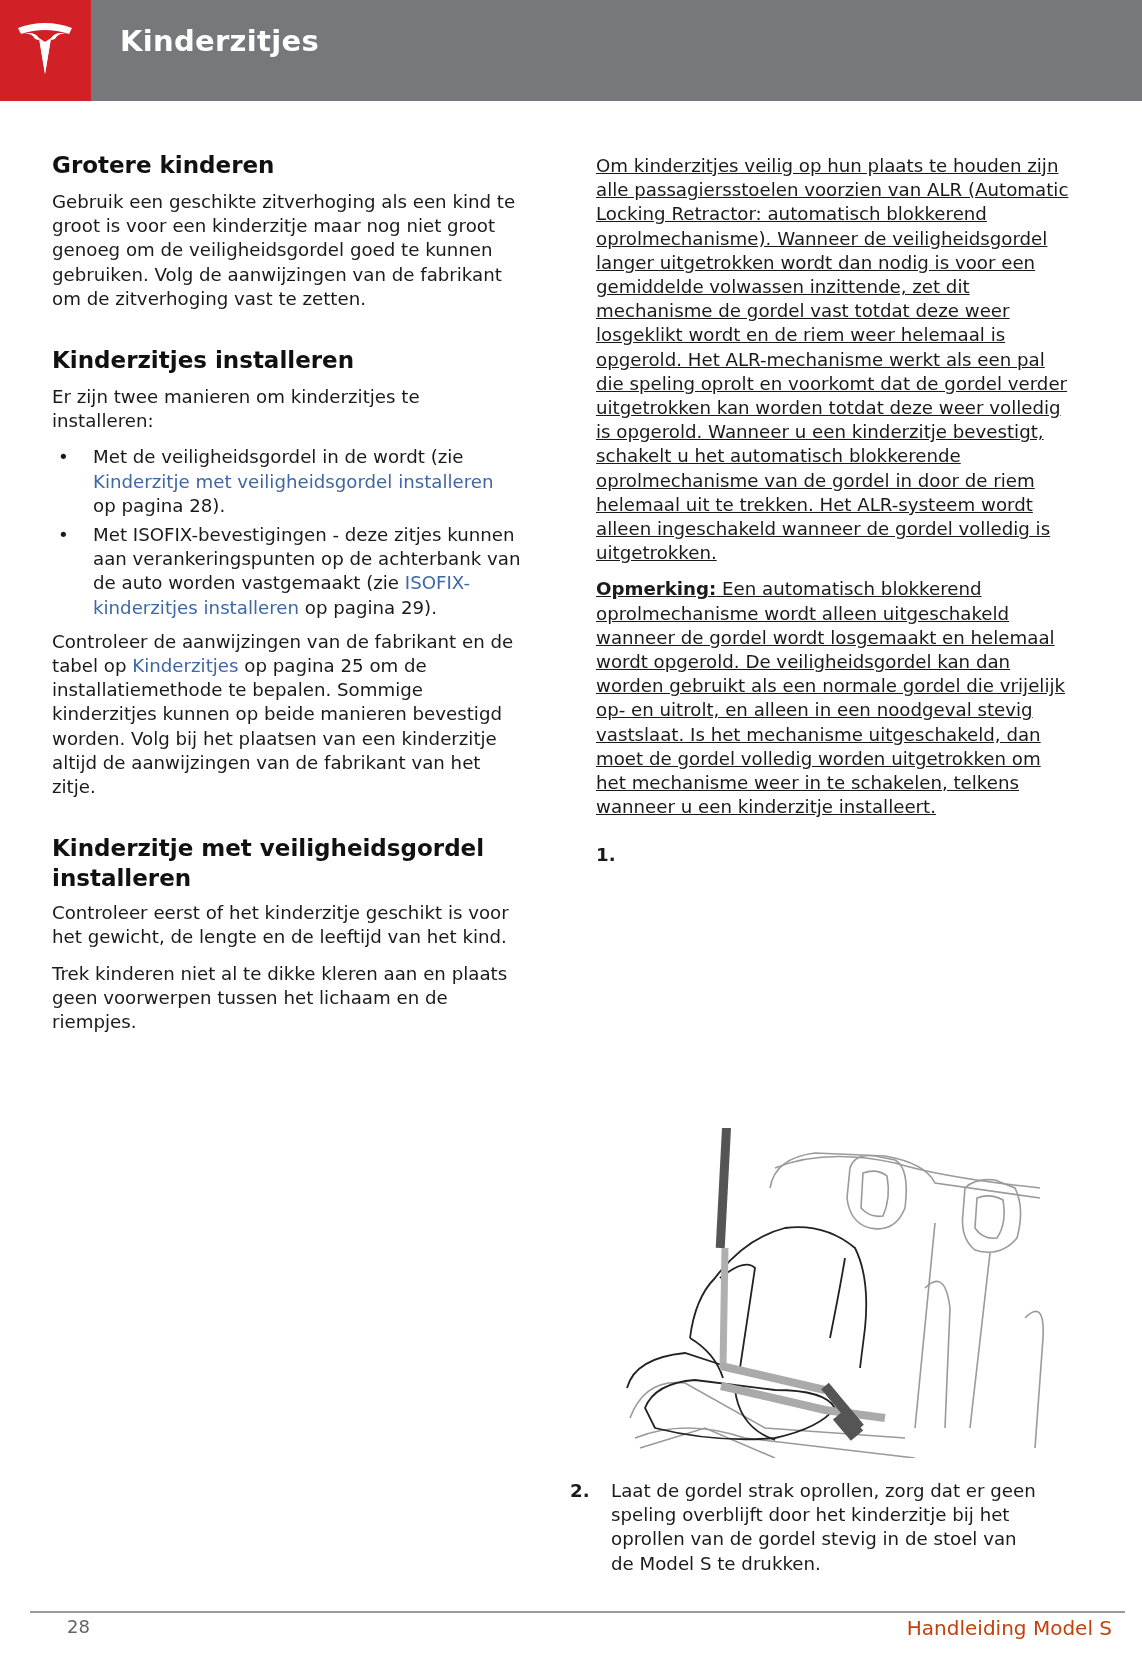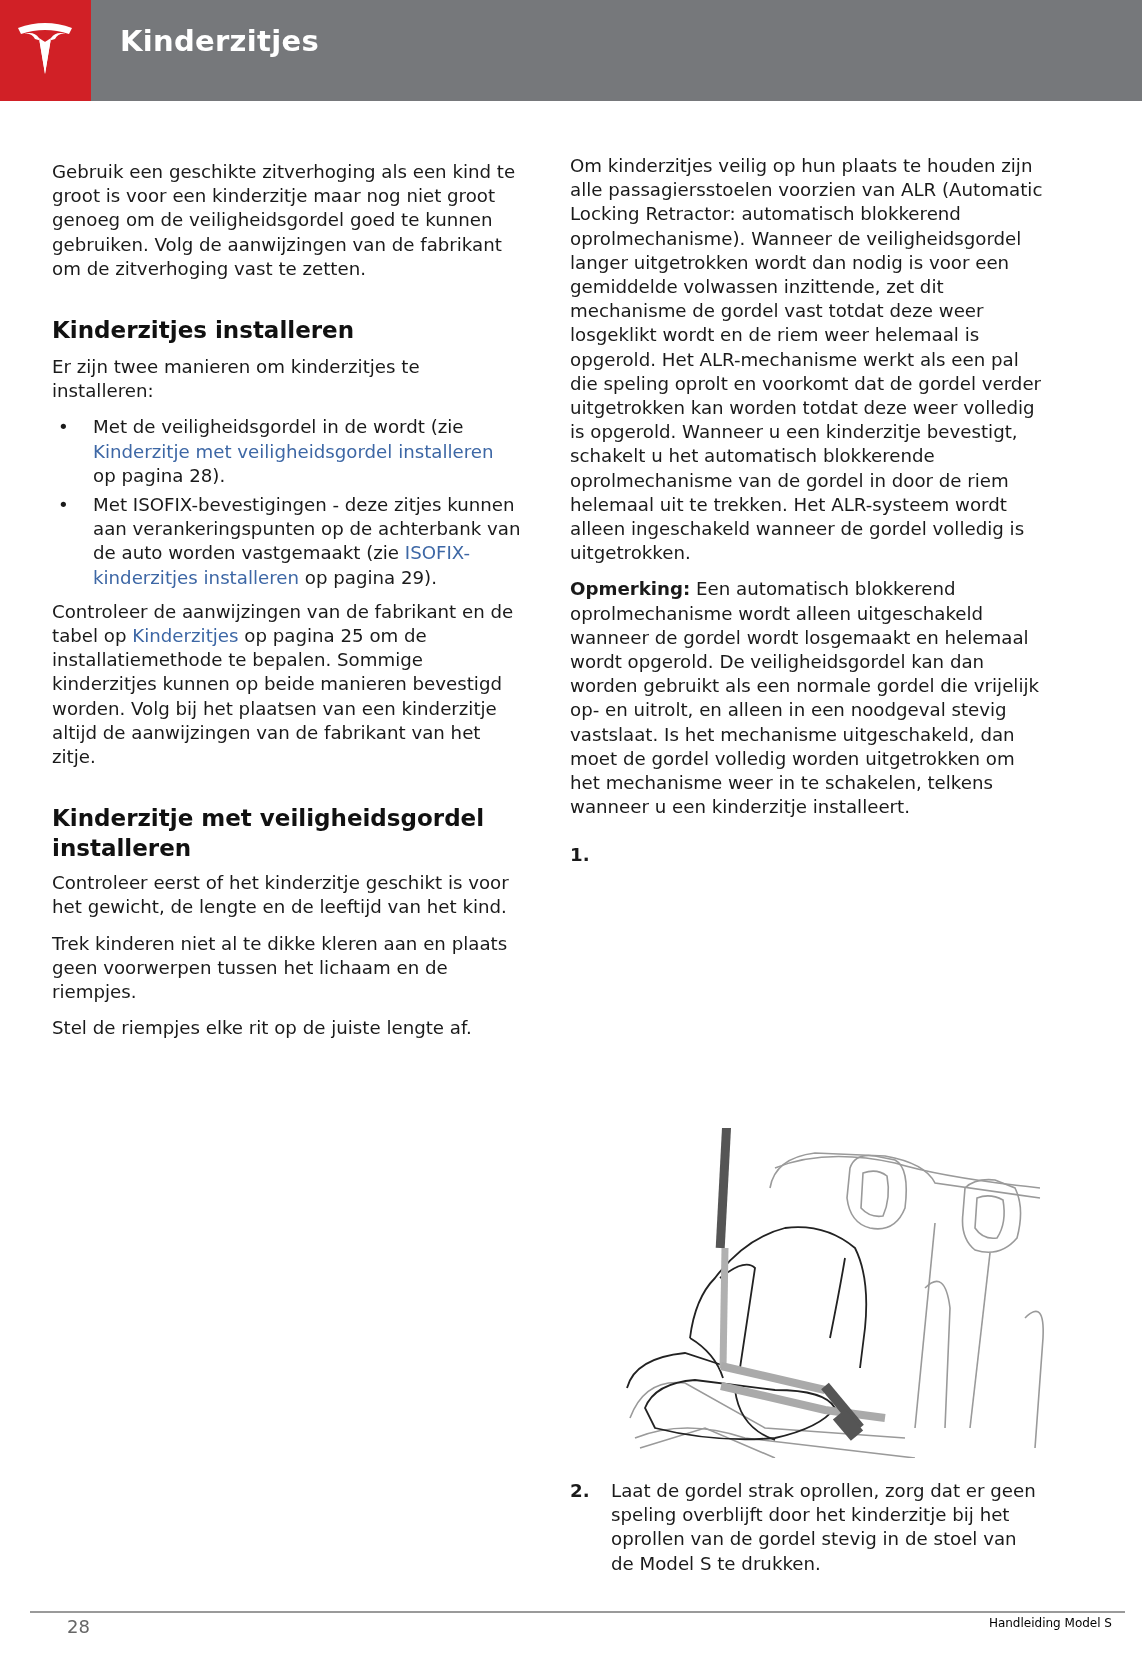--- a/index.html
+++ b/index.html
@@ -5,54 +5,55 @@
   html, body { margin: 0; padding: 0; background: #ffffff; }
   body { width: 1142px; height: 1654px; position: relative; overflow: hidden;
          font-family: "DejaVu Sans", sans-serif; color: #1a1a1a; }
   .header { position: absolute; left: 0; top: 0; width: 1142px; height: 101px; background: #76787b; }
   .logo-box { position: absolute; left: 0; top: 0; width: 91px; height: 101px; background: #d12026; }
   .logo-box svg { position: absolute; left: 14px; top: 20px; }
   .page-title { position: absolute; left: 120px; top: 24px; font-size: 29px; font-weight: bold;
                 color: #ffffff; letter-spacing: 0.3px; }
   .col { position: absolute; top: 150px; }
   .col-left { left: 52px; width: 470px; }
-  .col-right { left: 570px; width: 475px; top: 154px; }
+  .col-right { left: 596px; width: 475px; top: 154px; text-decoration: underline; }
   h2 { margin: 0; font-size: 23px; font-weight: bold; color: #111; line-height: 30px; }
   p { margin: 0; font-size: 18.2px; line-height: 24.2px; color: #1a1a1a; }
   .link { color: #3d67a5; }
   .gap-s { height: 12px; }
   .gap-h { height: 34px; }
   .bullets { margin: 0; padding: 0; list-style: none; }
   .bullets li { position: relative; padding-left: 41px; font-size: 18.2px; line-height: 24.2px; margin-bottom: 5px; }
   .bullets li .bullet { position: absolute; left: 6px; top: 0; }
   .steps { margin: 0; padding: 0; list-style: none; }
   .steps li { position: relative; padding-left: 41px; font-size: 18.2px; line-height: 24.2px; }
   .steps li .num { position: absolute; left: 0; top: 0; font-weight: bold; }
   .bold { font-weight: bold; }
   .figure { position: absolute; left: 625px; top: 1128px; width: 420px; height: 330px; }
   .step2 { position: absolute; left: 570px; top: 1479px; width: 475px; }
   .footer-line { position: absolute; left: 30px; top: 1611px; width: 1095px; height: 2px; background: #9a9a9a; }
   .footer-left { position: absolute; left: 32px; top: 1616px; font-size: 18px; color: #666; margin-left: 35px; }
-  .footer-right { position: absolute; right: 30px; top: 1616px; font-size: 12px; color: #000000; }
+  .footer-right { position: absolute; right: 30px; top: 1616px; font-size: 20px; color: #c2410c; }
 </style>
 </head>
 <body>
 
 <div class="header">
   <div class="logo-box">
     <svg width="62" height="56" viewBox="0 0 62 56">
       <path d="M4 8 Q31 -2 58 8 L55 14 Q31 6 7 14 Z" fill="#ffffff"></path>
       <path d="M10 14 Q20 11 25 18 L31 54 L37 18 Q42 11 52 14 Q44 13 41 19 L31 22 L21 19 Q18 13 10 14 Z" fill="#ffffff"></path>
       <path d="M25 18 L31 22 L37 18 L31 54 Z" fill="#ffffff"></path>
     </svg>
   </div>
   <div class="page-title">Kinderzitjes</div>
 </div>
 
 <div class="col col-left">
+  <h2>Grotere kinderen</h2>
   <div style="height:10px"></div>
   <p>Gebruik een geschikte zitverhoging als een kind te groot is voor een kinderzitje maar nog niet groot genoeg om de veiligheidsgordel goed te kunnen gebruiken. Volg de aanwijzingen van de fabrikant om de zitverhoging vast te zetten.</p>
 
   <div class="gap-h"></div>
   <h2>Kinderzitjes installeren</h2>
   <div style="height:10px"></div>
   <p>Er zijn twee manieren om kinderzitjes te installeren:</p>
   <div class="gap-s"></div>
   <ul class="bullets">
     <li>
@@ -69,21 +70,20 @@
     <span>Controleer de aanwijzingen van de fabrikant en de tabel op </span><span class="link">Kinderzitjes</span><span> op pagina 25 om de installatiemethode te bepalen. Sommige kinderzitjes kunnen op beide manieren bevestigd worden. Volg bij het plaatsen van een kinderzitje altijd de aanwijzingen van de fabrikant van het zitje.</span>
   </p>
 
   <div class="gap-h"></div>
   <h2>Kinderzitje met veiligheidsgordel installeren</h2>
   <div style="height:8px"></div>
   <p>Controleer eerst of het kinderzitje geschikt is voor het gewicht, de lengte en de leeftijd van het kind.</p>
   <div class="gap-s"></div>
   <p>Trek kinderen niet al te dikke kleren aan en plaats geen voorwerpen tussen het lichaam en de riempjes.</p>
   <div class="gap-s"></div>
-  <p>Stel de riempjes elke rit op de juiste lengte af.</p>
 </div>
 
 <div class="col col-right">
   <p>Om kinderzitjes veilig op hun plaats te houden zijn alle passagiersstoelen voorzien van ALR (Automatic Locking Retractor: automatisch blokkerend oprolmechanisme). Wanneer de veiligheidsgordel langer uitgetrokken wordt dan nodig is voor een gemiddelde volwassen inzittende, zet dit mechanisme de gordel vast totdat deze weer losgeklikt wordt en de riem weer helemaal is opgerold. Het ALR-mechanisme werkt als een pal die speling oprolt en voorkomt dat de gordel verder uitgetrokken kan worden totdat deze weer volledig is opgerold. Wanneer u een kinderzitje bevestigt, schakelt u het automatisch blokkerende oprolmechanisme van de gordel in door de riem helemaal uit te trekken. Het ALR-systeem wordt alleen ingeschakeld wanneer de gordel volledig is uitgetrokken.</p>
   <div class="gap-s"></div>
   <p><span class="bold">Opmerking:</span><span> Een automatisch blokkerend oprolmechanisme wordt alleen uitgeschakeld wanneer de gordel wordt losgemaakt en helemaal wordt opgerold. De veiligheidsgordel kan dan worden gebruikt als een normale gordel die vrijelijk op- en uitrolt, en alleen in een noodgeval stevig vastslaat. Is het mechanisme uitgeschakeld, dan moet de gordel volledig worden uitgetrokken om het mechanisme weer in te schakelen, telkens wanneer u een kinderzitje installeert.</span></p>
   <div class="gap-s"></div>
   <div class="gap-s"></div>
   <ol class="steps">
     <li>

